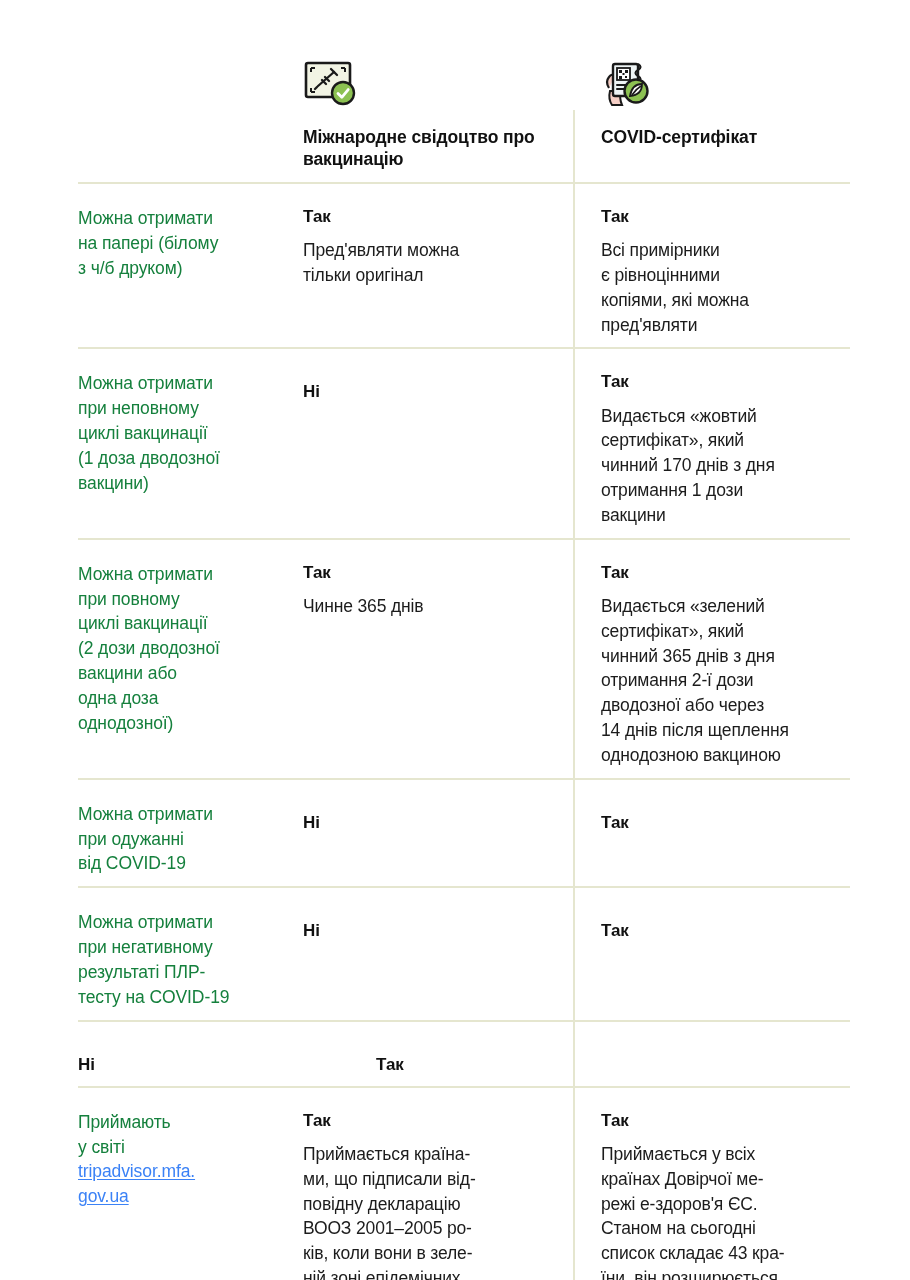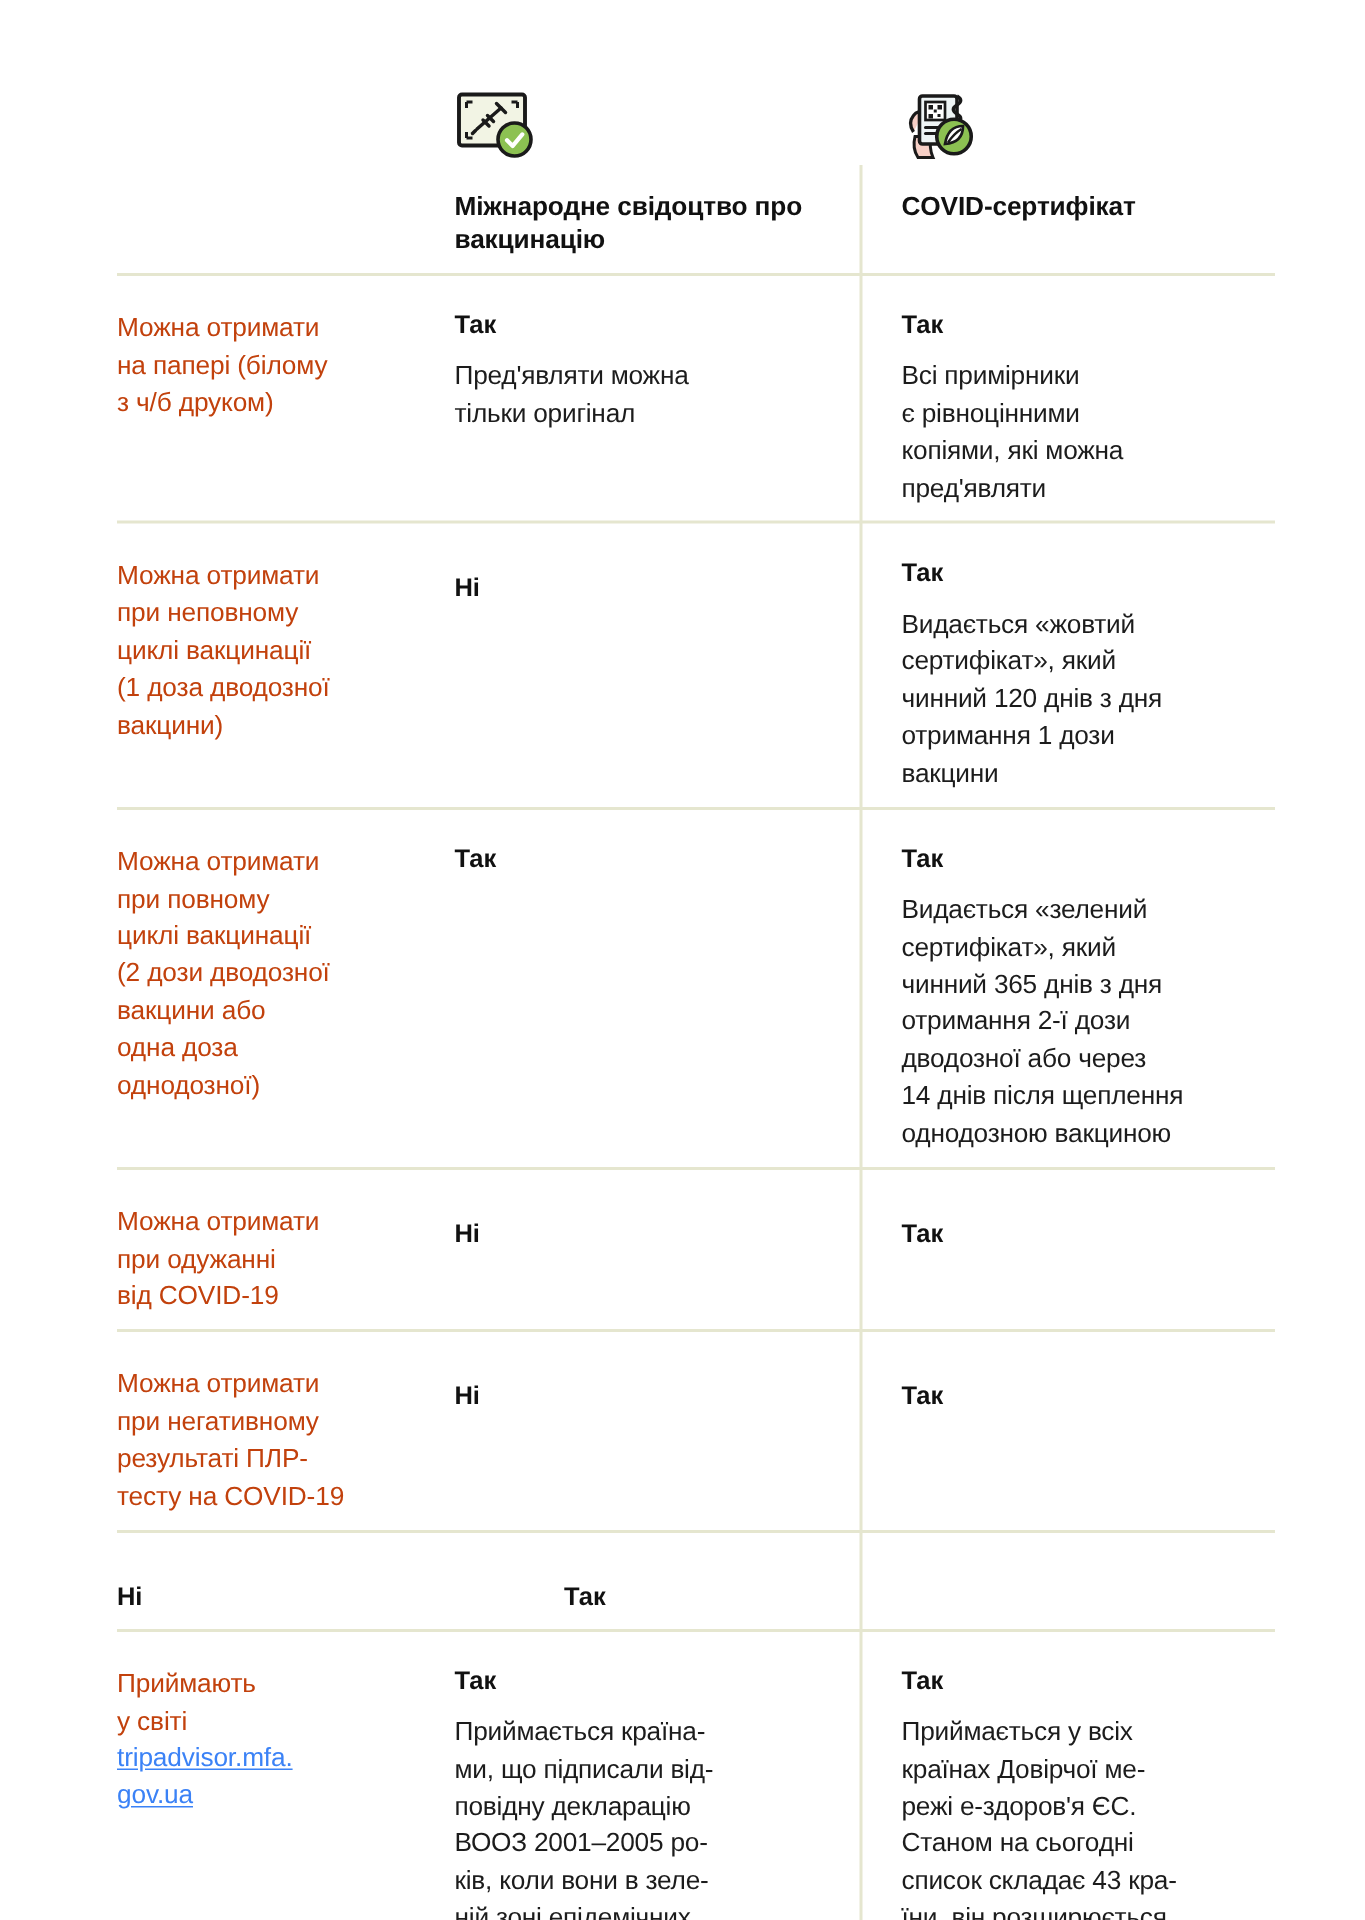--- a/index.html
+++ b/index.html
@@ -70,21 +70,21 @@
   
   .body-row {
     border-top: 2px solid #e5e6cf;
     padding-top: 22px;
     padding-bottom: 10px;
   }
 
   .feature-text {
     font-size: 17.5px;
     line-height: 1.42;
-    color: #c2410c;
+    color: #15803d;
     letter-spacing: -0.1px;
   }
 
   .answer {
     font-size: 17px;
     font-weight: bold;
     line-height: 1.3;
     color: #111111;
     letter-spacing: -0.05px;
     margin-bottom: 10px;
@@ -228,38 +228,39 @@
 вакцини)</div>
       </div>
       <div class="col-a">
         <div class="answer no-detail">Ні</div>
         <div class="detail"></div>
       </div>
       <div class="col-b">
         <div class="answer">Так</div>
         <div class="detail">Видається «жовтий
 сертифікат», який
-чинний 120 днів з дня
+чинний 170 днів з дня
 отримання 1 дози
 вакцини</div>
       </div>
     </div>
 
     <div class="row body-row r2">
       <div class="col-feature">
         <div class="feature-text" style="white-space:pre-line">Можна отримати
 при повному
 циклі вакцинації
 (2 дози дводозної
 вакцини або
 одна доза
 однодозної)</div>
       </div>
       <div class="col-a">
         <div class="answer">Так</div>
+        <div class="detail">Чинне 365 днів</div>
       </div>
       <div class="col-b">
         <div class="answer">Так</div>
         <div class="detail">Видається «зелений
 сертифікат», який
 чинний 365 днів з дня
 отримання 2-ї дози
 дводозної або через
 14 днів після щеплення
 однодозною вакциною</div>

